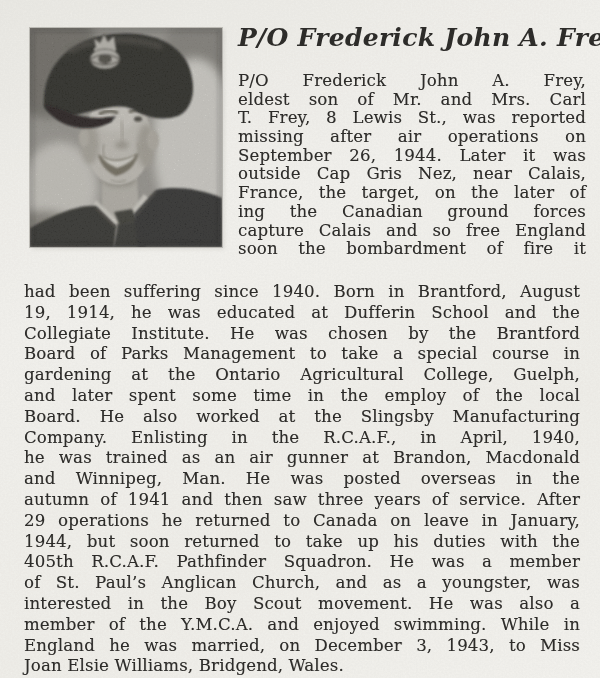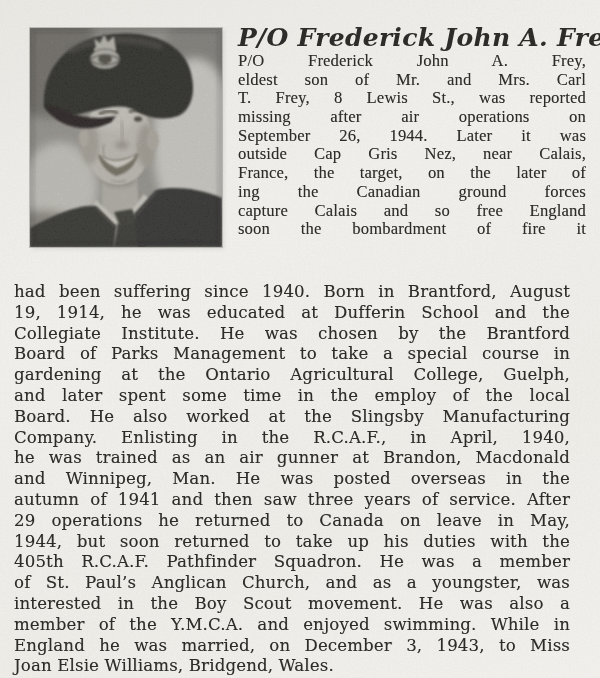--- a/index.html
+++ b/index.html
@@ -19,23 +19,23 @@
   }
   .photo-frame svg { display:block; }
   .intro-col { position:absolute; left:238px; top:25px; width:348px; }
   .article-title {
     margin:0; font-size:25px; line-height:26px;
     font-weight:bold; font-style:italic;
     letter-spacing:0.3px;
     text-align:justify; text-align-last:justify;
     white-space:nowrap;
   }
-  .intro-text { margin-top:1px; font-size:16.5px; line-height:18.68px;font-family:Liberation Serif, serif; }
+  .intro-text { margin-top:21px; font-size:16.5px; line-height:18.68px; }
   .body-text {
-    position:absolute; left:14px; top:282px; width:556px;
+    position:absolute; left:24px; top:282px; width:556px;
     font-size:16.5px; line-height:20.8px;
   }
   .line {
     text-align:justify; text-align-last:justify; text-justify:inter-word;
     letter-spacing:0.2px;
     text-shadow: 0.3px 0.3px 0 rgba(40,38,35,0.35);
   }
   .body-text .line:last-child { text-align-last:left; }
   .paper-grain { position:absolute; left:0; top:0; pointer-events:none; }
 </style>
@@ -144,21 +144,21 @@
       <div class="line">19, 1914, he was educated at Dufferin School and the</div>
       <div class="line">Collegiate Institute. He was chosen by the Brantford</div>
       <div class="line">Board of Parks Management to take a special course in</div>
       <div class="line">gardening at the Ontario Agricultural College, Guelph,</div>
       <div class="line">and later spent some time in the employ of the local</div>
       <div class="line">Board. He also worked at the Slingsby Manufacturing</div>
       <div class="line">Company. Enlisting in the R.C.A.F., in April, 1940,</div>
       <div class="line">he was trained as an air gunner at Brandon, Macdonald</div>
       <div class="line">and Winnipeg, Man. He was posted overseas in the</div>
       <div class="line">autumn of 1941 and then saw three years of service. After</div>
-      <div class="line">29 operations he returned to Canada on leave in May,</div>
+      <div class="line">29 operations he returned to Canada on leave in January,</div>
       <div class="line">1944, but soon returned to take up his duties with the</div>
       <div class="line">405th R.C.A.F. Pathfinder Squadron. He was a member</div>
       <div class="line">of St. Paul’s Anglican Church, and as a youngster, was</div>
       <div class="line">interested in the Boy Scout movement. He was also a</div>
       <div class="line">member of the Y.M.C.A. and enjoyed swimming. While in</div>
       <div class="line">England he was married, on December 3, 1943, to Miss</div>
       <div class="line">Joan Elsie Williams, Bridgend, Wales.</div>
     </div>
 
   <svg class="paper-grain" width="600" height="678">

